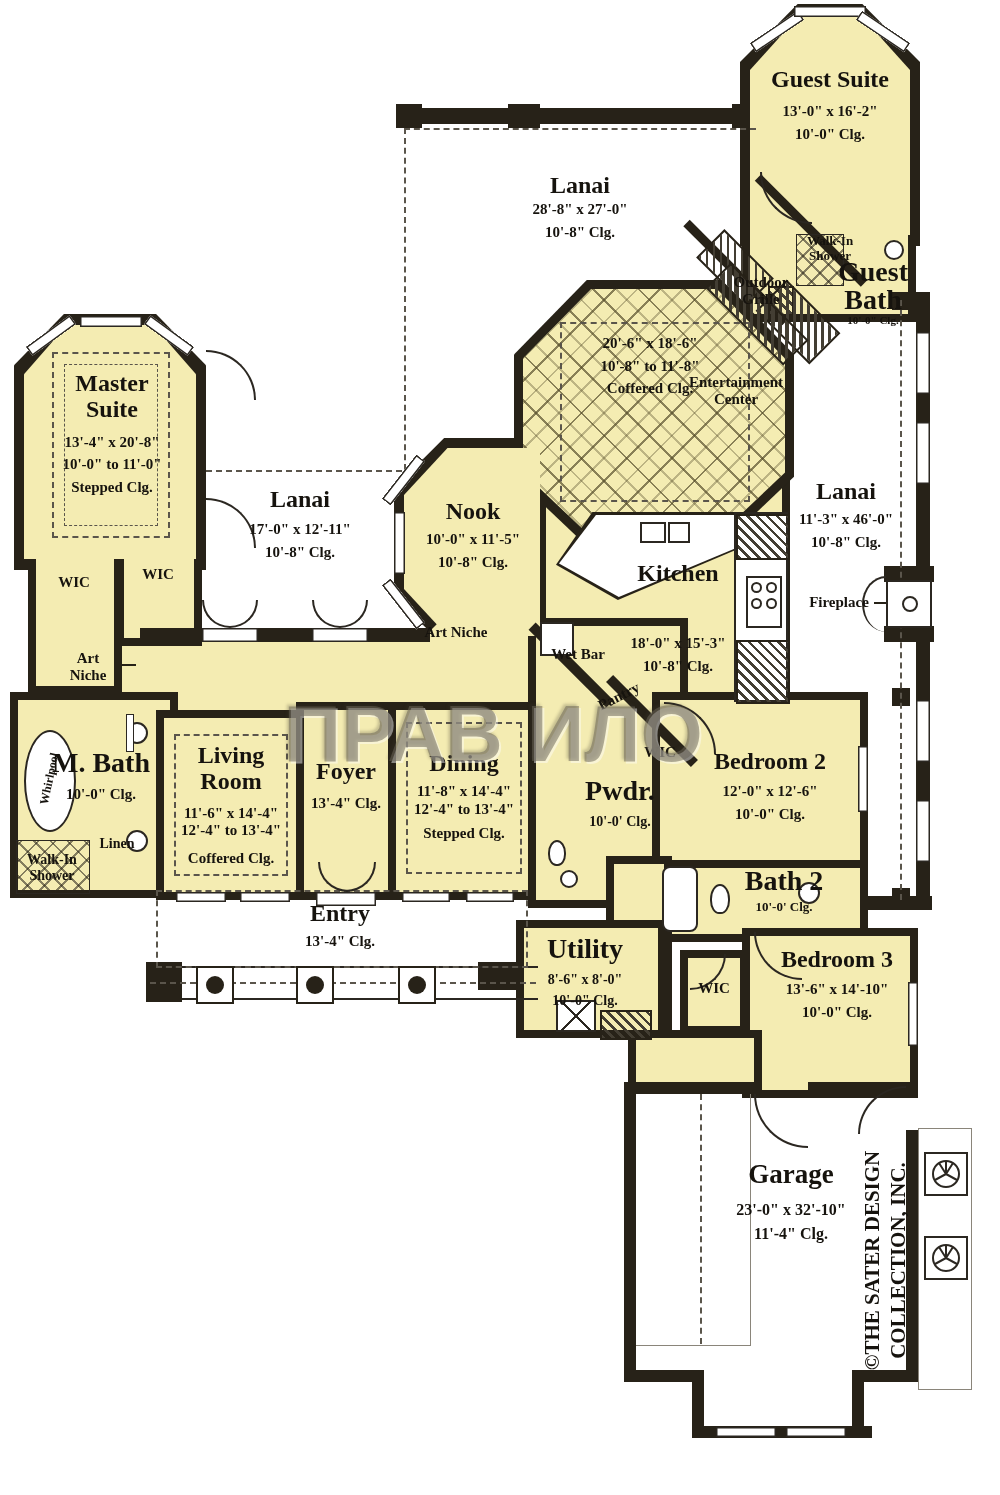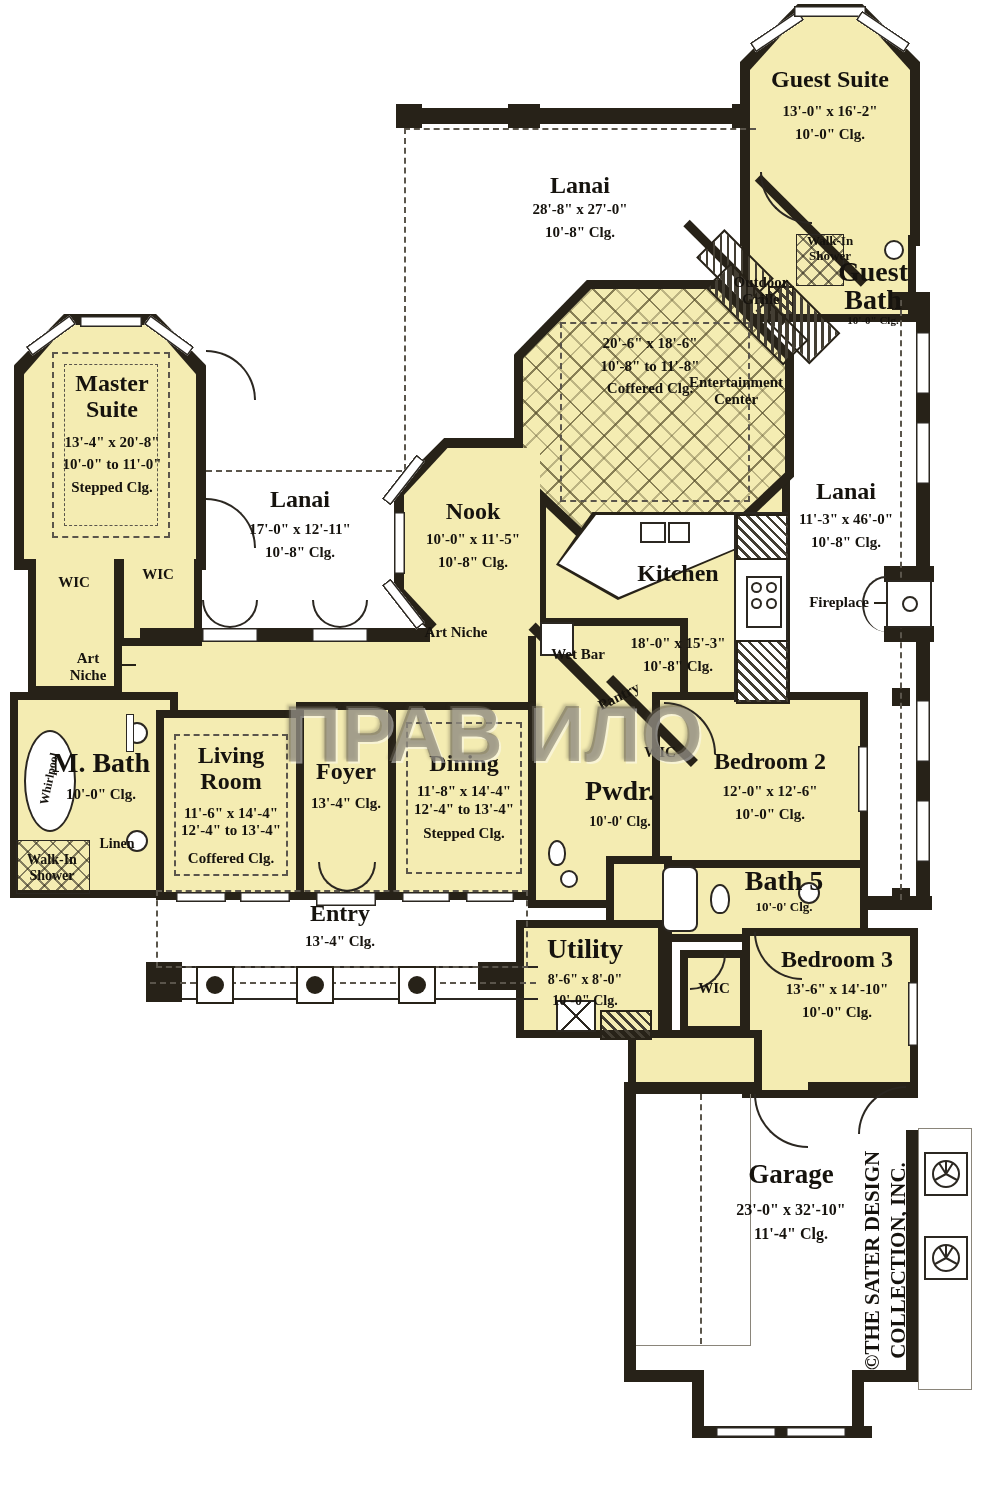--- a/index.html
+++ b/index.html
@@ -276,21 +276,21 @@
     <span class="dm">10'-0" Clg.</span>
   </div>
   <div class="win" style="left:858px;top:746px;width:10px;height:66px;"></div>
   <div class="arc arc-tr" style="left:664px;top:702px;width:52px;height:52px;"></div>
 
   <div class="room" style="left:652px;top:860px;width:216px;height:82px;"></div>
   <div class="fix" style="left:662px;top:866px;width:36px;height:66px;border-radius:8px;"></div>
   <div class="fix" style="left:710px;top:884px;width:20px;height:30px;border-radius:50% 50% 45% 45%;"></div>
   <div class="fix sink" style="left:798px;top:882px;width:22px;height:22px;"></div>
   <div class="lbl" style="left:734px;top:866px;width:100px;height:52px;">
-    <span class="nm2">Bath 5</span>
+    <span class="nm2">Bath 2</span>
     <span class="dm" style="font-size:13px;">10'-0' Clg.</span>
   </div>
 
   <div class="abs" style="left:606px;top:856px;width:66px;height:184px;background:#f4ecb2;border:8px solid #272218;z-index:2;"></div>
   <div class="room" style="left:680px;top:950px;width:68px;height:84px;"></div>
   <div class="tag" style="left:686px;top:980px;width:56px;">WIC</div>
   <div class="arc arc-br" style="left:690px;top:954px;width:36px;height:36px;"></div>
 
   <div class="room" style="left:516px;top:920px;width:150px;height:118px;"></div>
   <div class="lbl" style="left:522px;top:934px;width:126px;height:80px;">

